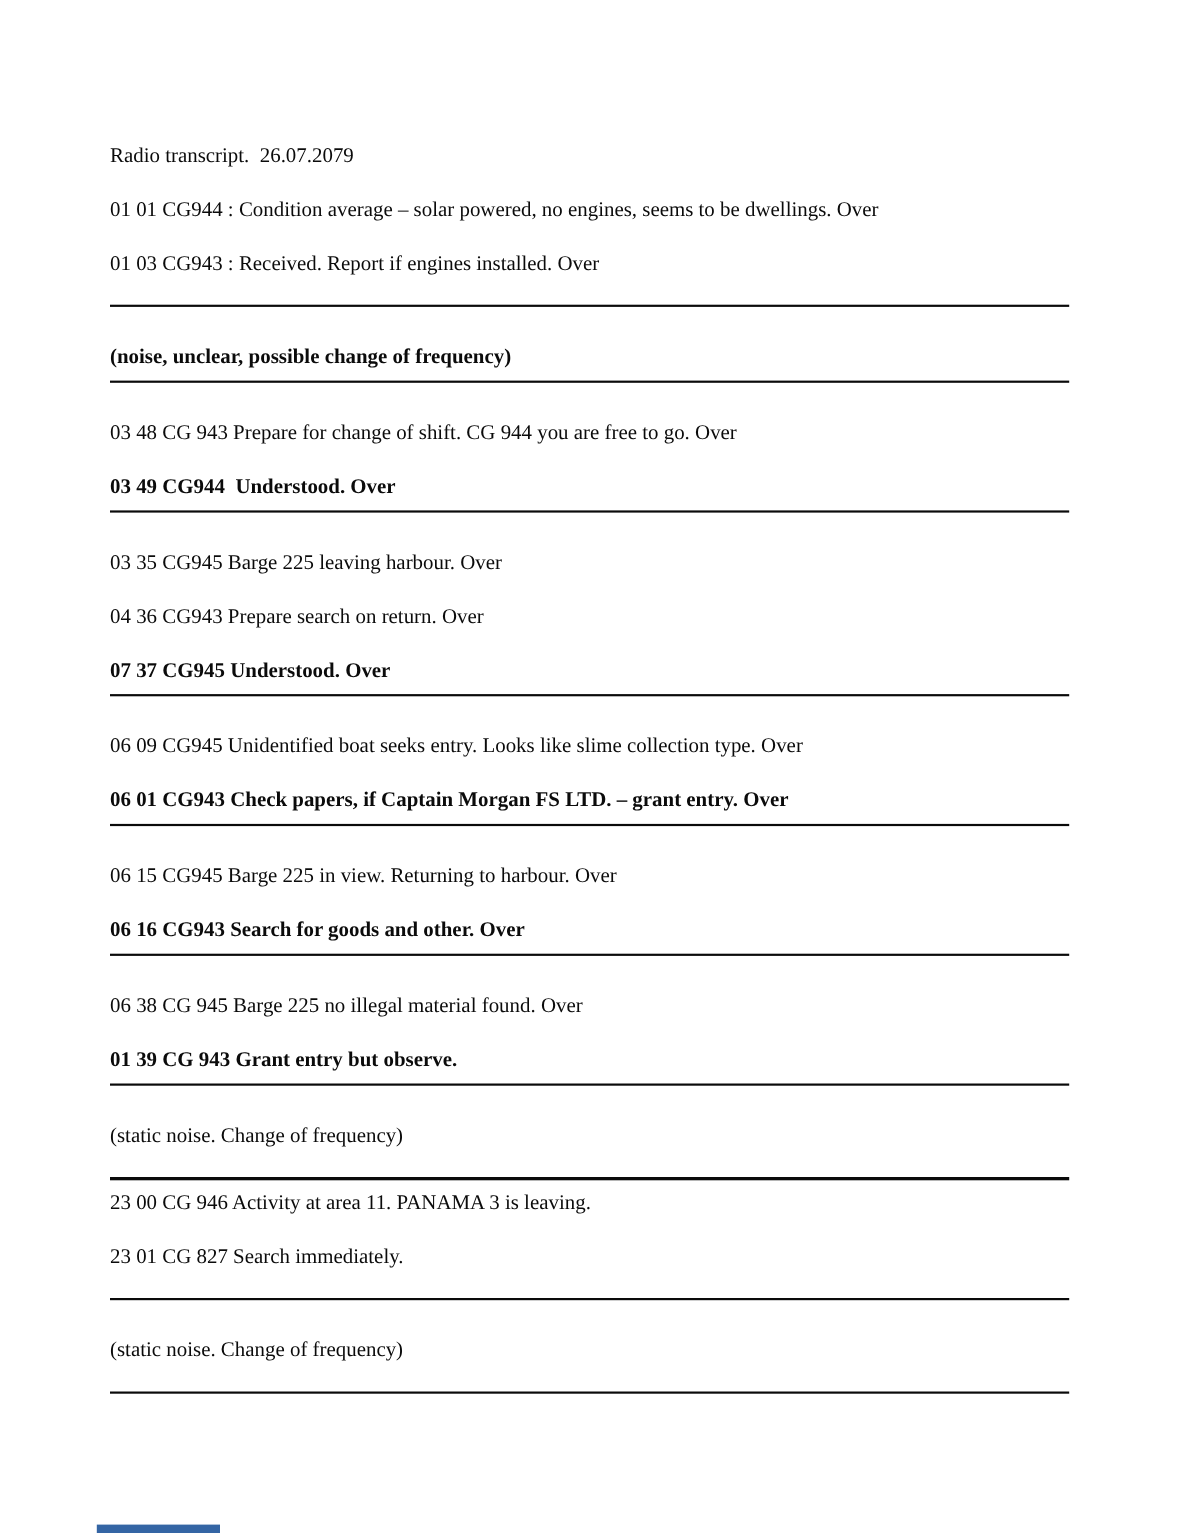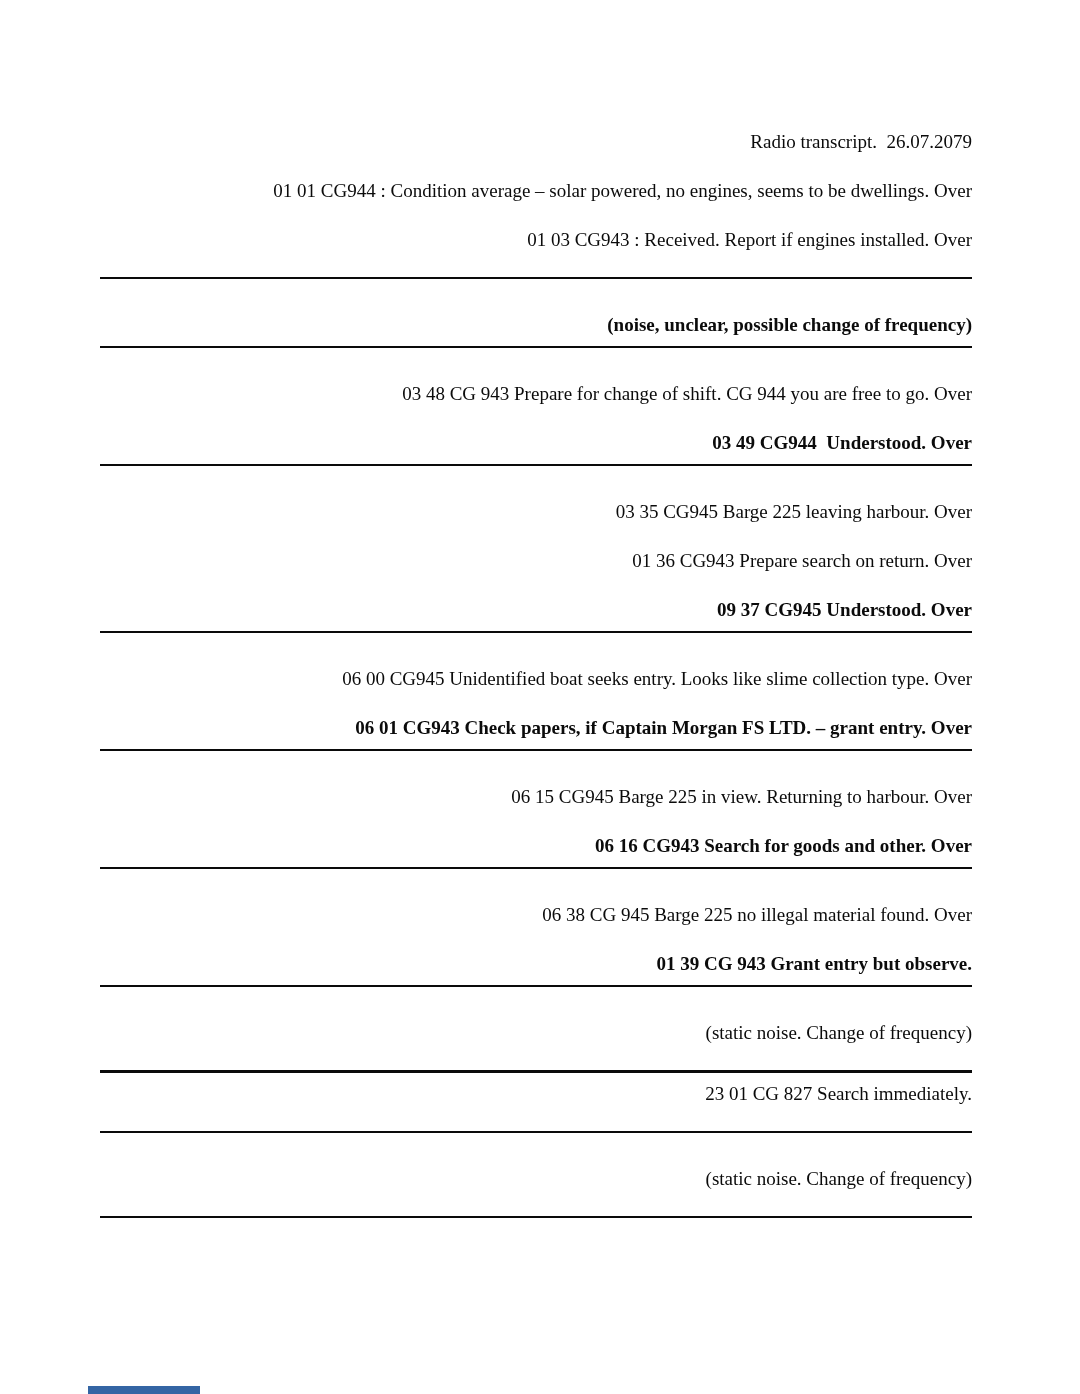--- a/index.html
+++ b/index.html
@@ -10,21 +10,20 @@
   .page {
     position: relative;
     width: 1080px;
     height: 1394px;
     background: #ffffff;
     font-family: "Liberation Serif", "DejaVu Serif", serif;
     color: #0b0b0b;
     box-sizing: border-box;
     padding: 130px 108px 12px 100px;
     overflow: hidden;
-    text-align: right;
   }
   .para {
     font-size: 19px;
     line-height: 23px;
     margin: 0 0 26px 0;
     white-space: pre-wrap;
   }
   .para.tight {
     margin-bottom: 10px;
     font-weight: bold;
@@ -65,44 +64,45 @@
   <p class="para tight">(noise, unclear, possible change of frequency)</p>
 
   <hr class="rule wide-gap">
 
   <p class="para">03 48 CG 943 Prepare for change of shift. CG 944 you are free to go. Over</p>
   <p class="para tight">03 49 CG944  Understood. Over</p>
 
   <hr class="rule wide-gap">
 
   <p class="para">03 35 CG945 Barge 225 leaving harbour. Over</p>
-  <p class="para">01 36 CG943 Prepare search on return. Over</p>
-  <p class="para tight">09 37 CG945 Understood. Over</p>
+  <p class="para">04 36 CG943 Prepare search on return. Over</p>
+  <p class="para tight">07 37 CG945 Understood. Over</p>
 
   <hr class="rule wide-gap">
 
-  <p class="para">06 00 CG945 Unidentified boat seeks entry. Looks like slime collection type. Over</p>
+  <p class="para">06 09 CG945 Unidentified boat seeks entry. Looks like slime collection type. Over</p>
   <p class="para tight">06 01 CG943 Check papers, if Captain Morgan FS LTD. – grant entry. Over</p>
 
   <hr class="rule wide-gap">
 
   <p class="para">06 15 CG945 Barge 225 in view. Returning to harbour. Over</p>
   <p class="para tight">06 16 CG943 Search for goods and other. Over</p>
 
   <hr class="rule wide-gap">
 
   <p class="para">06 38 CG 945 Barge 225 no illegal material found. Over</p>
   <p class="para tight">01 39 CG 943 Grant entry but observe.</p>
 
   <hr class="rule wide-gap">
 
   <p class="para">(static noise. Change of frequency)</p>
 
   <hr class="rule thick">
 
+  <p class="para">23 00 CG 946 Activity at area 11. PANAMA 3 is leaving.</p>
   <p class="para">23 01 CG 827 Search immediately.</p>
 
   <hr class="rule wide-gap">
 
   <p class="para">(static noise. Change of frequency)</p>
 
   <hr class="rule">
 
   <div class="bottom-bar" style="background-color: rgb(52, 101, 164);"></div>
 

